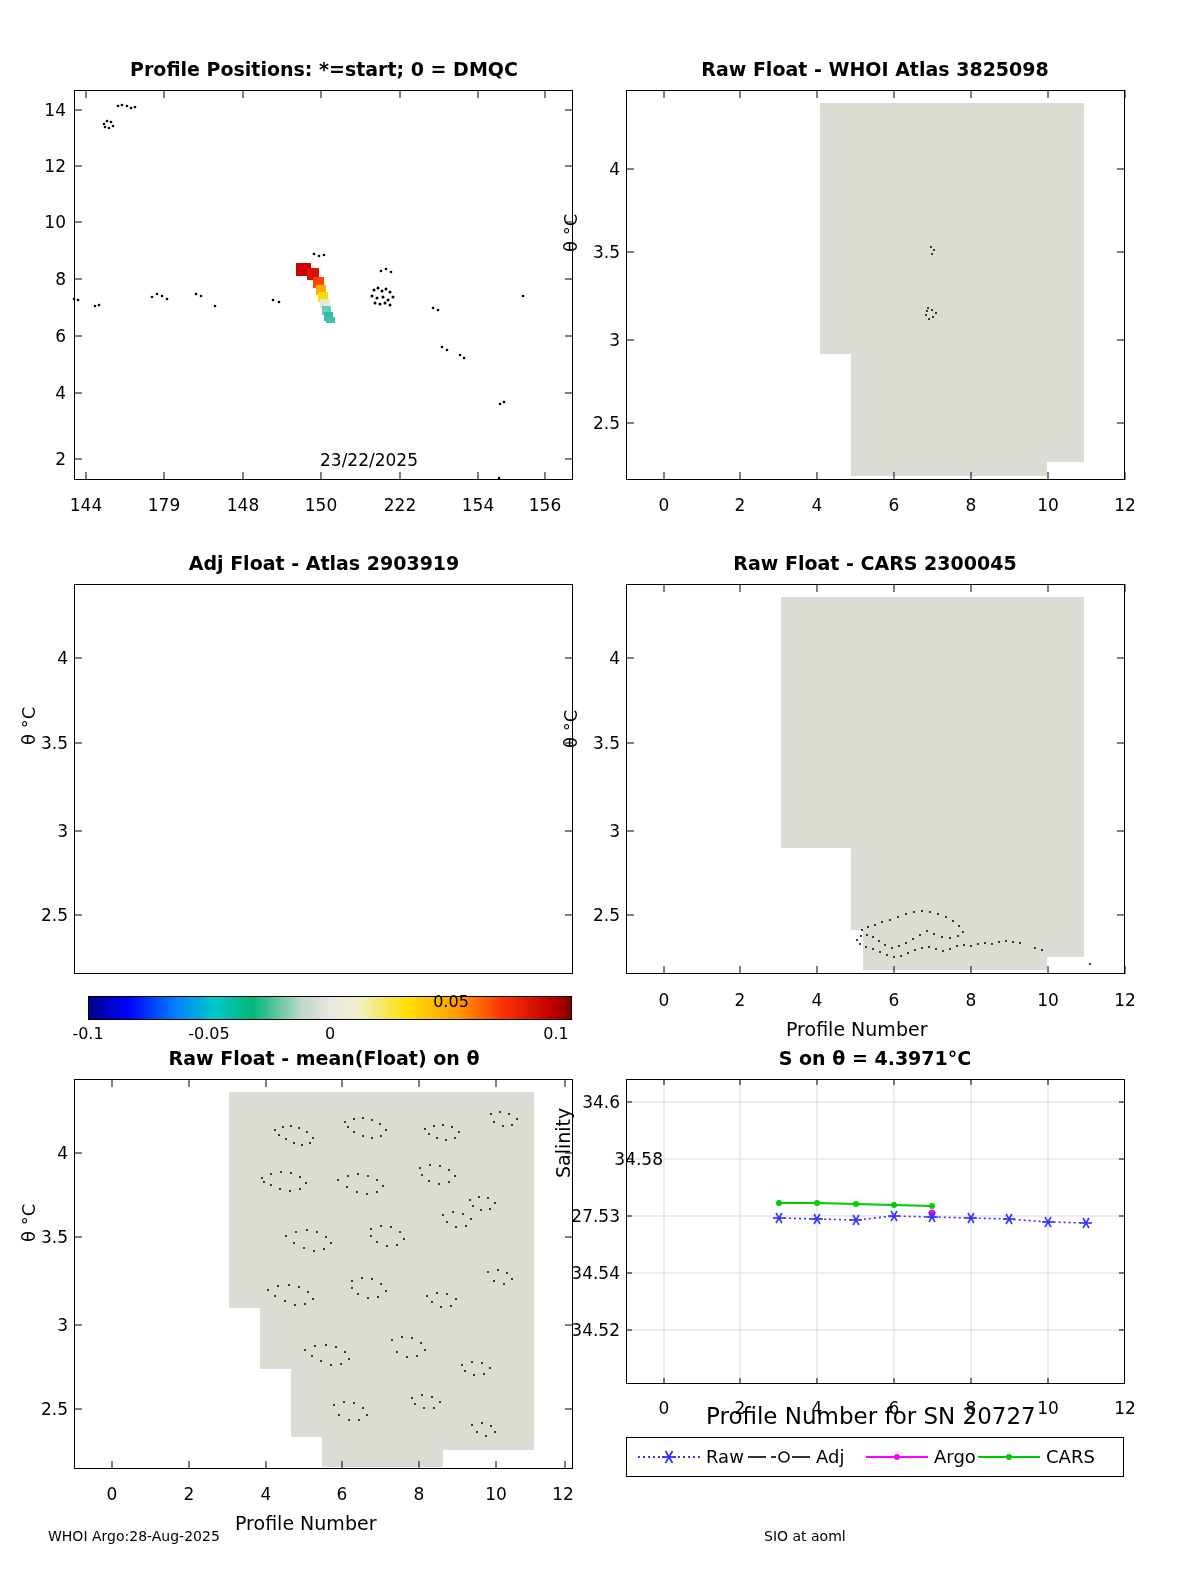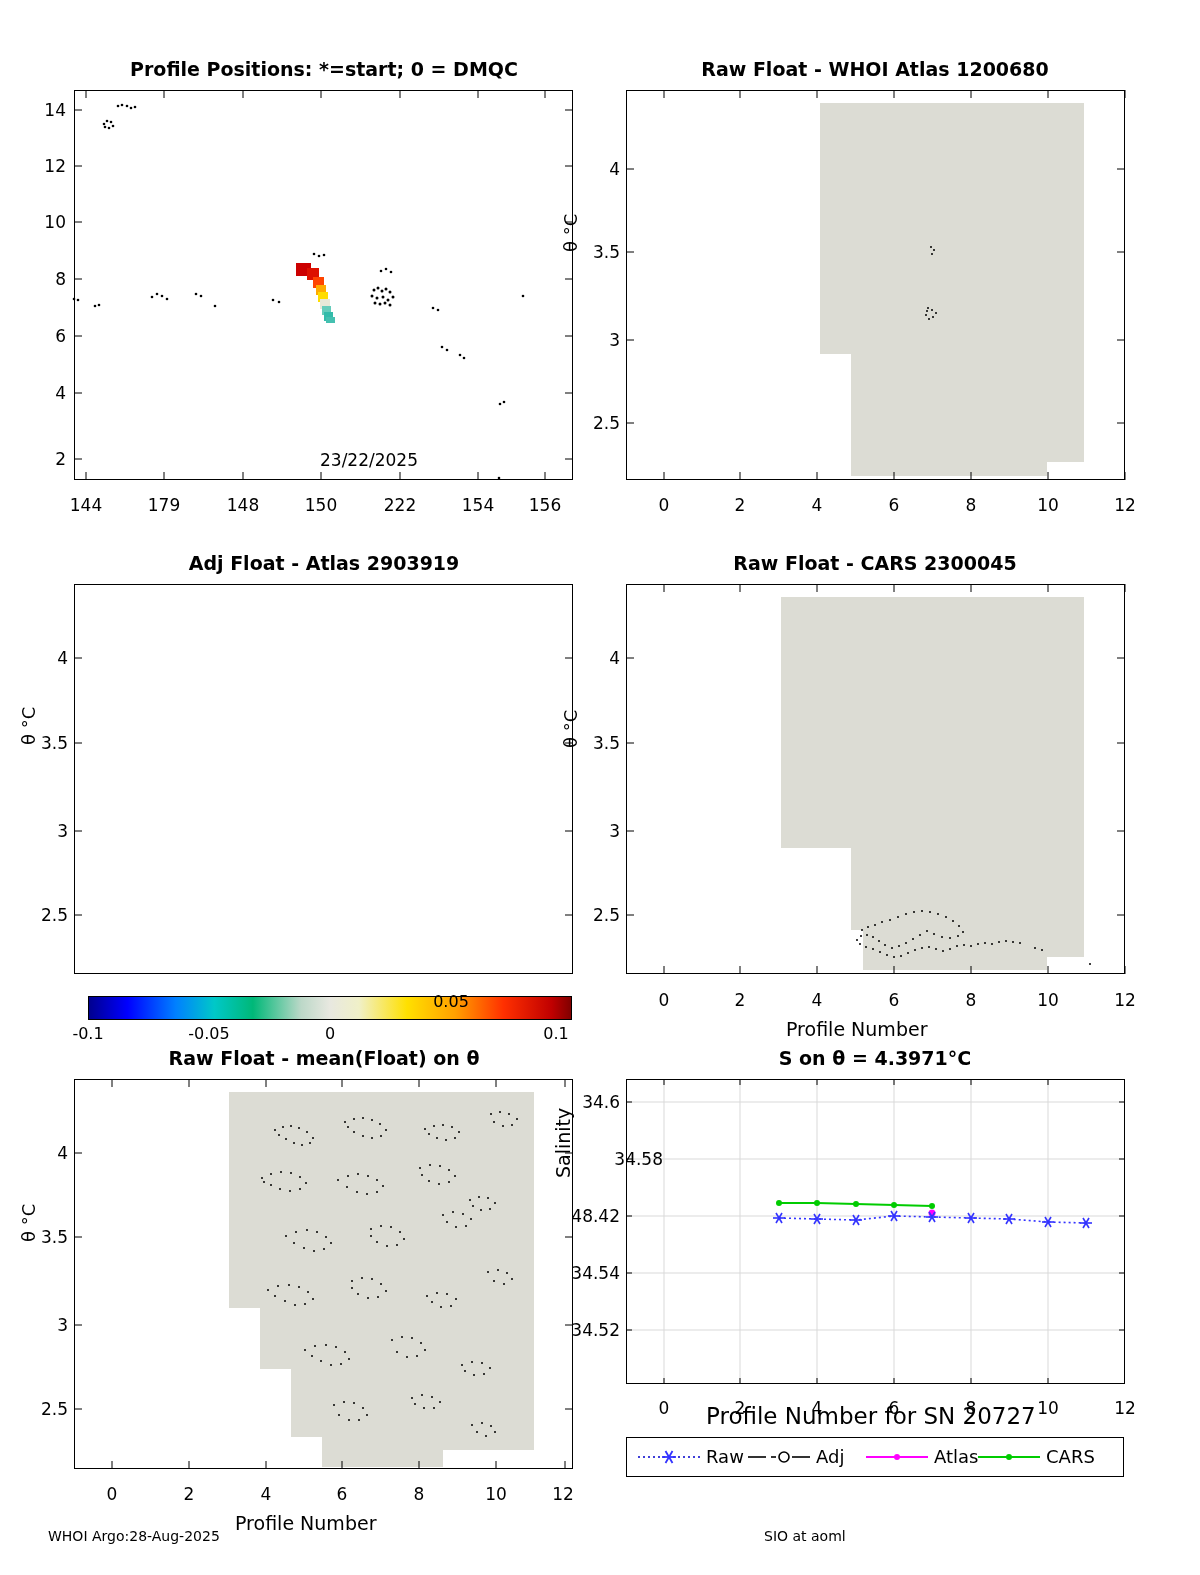--- a/index.html
+++ b/index.html
@@ -154,21 +154,21 @@
       <rect x="318" y="292" width="10" height="10" fill="#ffdd00"></rect>
       <rect x="320" y="299" width="10" height="10" fill="#e8e8d8"></rect>
       <rect x="322" y="306" width="9" height="9" fill="#66ccbb"></rect>
       <rect x="324" y="312" width="9" height="9" fill="#33bbaa"></rect>
       <rect x="326" y="317" width="9" height="6" fill="#44c0b0"></rect>
     </g>
   </svg>
 </div>
 
 <div class="panel">
-  <div class="title" style="left:626px;top:58px;width:498px;">Raw Float - WHOI Atlas  1200680</div>
+  <div class="title" style="left:626px;top:58px;width:498px;">Raw Float - WHOI Atlas  3825098</div>
   <div class="axes" style="left:626px;top:90px;width:499px;height:390px;"></div>
 
   <div class="gray-region" style="left:820px;top:103px;width:152px;height:251px;"></div>
   <div class="gray-region" style="left:851px;top:103px;width:233px;height:373px;"></div>
   <div class="gray-region" style="left:972px;top:119px;width:112px;height:357px;"></div>
   <div class="white-block" style="left:1047px;top:462px;width:38px;height:16px;"></div>
   <div class="white-block" style="left:1084px;top:91px;width:40px;height:388px;"></div>
 
   <svg width="1200" height="1575" style="pointer-events:none;">
     <g fill="#000">
@@ -717,21 +717,21 @@
             <line x1="-6" y1="0" x2="6" y2="0"></line>
             <line x1="-3" y1="-5" x2="3" y2="5"></line>
             <line x1="3" y1="-5" x2="-3" y2="5"></line>
           </g>
       </g>
     </g>
   </svg>
 
   <div class="tick-label ytick" style="left:568px;top:1102px;width:52px;">34.6</div>
   <div class="tick-label ytick" style="left:568px;top:1159px;width:52px;margin-left:43px;">34.58</div>
-  <div class="tick-label ytick" style="left:568px;top:1216px;width:52px;">48.42</div>
+  <div class="tick-label ytick" style="left:568px;top:1216px;width:52px;">27.53</div>
   <div class="tick-label ytick" style="left:568px;top:1273px;width:52px;">34.54</div>
   <div class="tick-label ytick" style="left:568px;top:1330px;width:52px;">34.52</div>
 
   <div class="tick-label xtick" style="left:664px;top:1398px;">0</div>
   <div class="tick-label xtick" style="left:740px;top:1398px;">2</div>
   <div class="tick-label xtick" style="left:817px;top:1398px;">4</div>
   <div class="tick-label xtick" style="left:894px;top:1398px;">6</div>
   <div class="tick-label xtick" style="left:971px;top:1398px;">8</div>
   <div class="tick-label xtick" style="left:1048px;top:1398px;">10</div>
   <div class="tick-label xtick" style="left:1125px;top:1398px;">12</div>
@@ -756,17 +756,17 @@
   <line x1="792" y1="1457" x2="810" y2="1457" stroke="#000" stroke-width="1.6"></line>
 
   <line x1="866" y1="1457" x2="928" y2="1457" stroke="#ff00ff" stroke-width="2.2"></line>
   <circle cx="897" cy="1457" r="3" fill="#ff00ff"></circle>
 
   <line x1="978" y1="1457" x2="1040" y2="1457" stroke="#00cc00" stroke-width="2.2"></line>
   <circle cx="1009" cy="1457" r="3" fill="#00cc00"></circle>
 </svg>
 <div class="leg-item" style="left:706px;top:1446px;">Raw</div>
 <div class="leg-item" style="left:816px;top:1446px;">Adj</div>
-<div class="leg-item" style="left:934px;top:1446px;">Atlas</div>
+<div class="leg-item" style="left:934px;top:1446px;">Argo</div>
 <div class="leg-item" style="left:1046px;top:1446px;">CARS</div>
 
 <div class="footer" style="left:48px;top:1528px;">WHOI Argo:28-Aug-2025</div>
 <div class="footer" style="left:764px;top:1528px;">SIO at aoml</div>
 
 </body></html>

